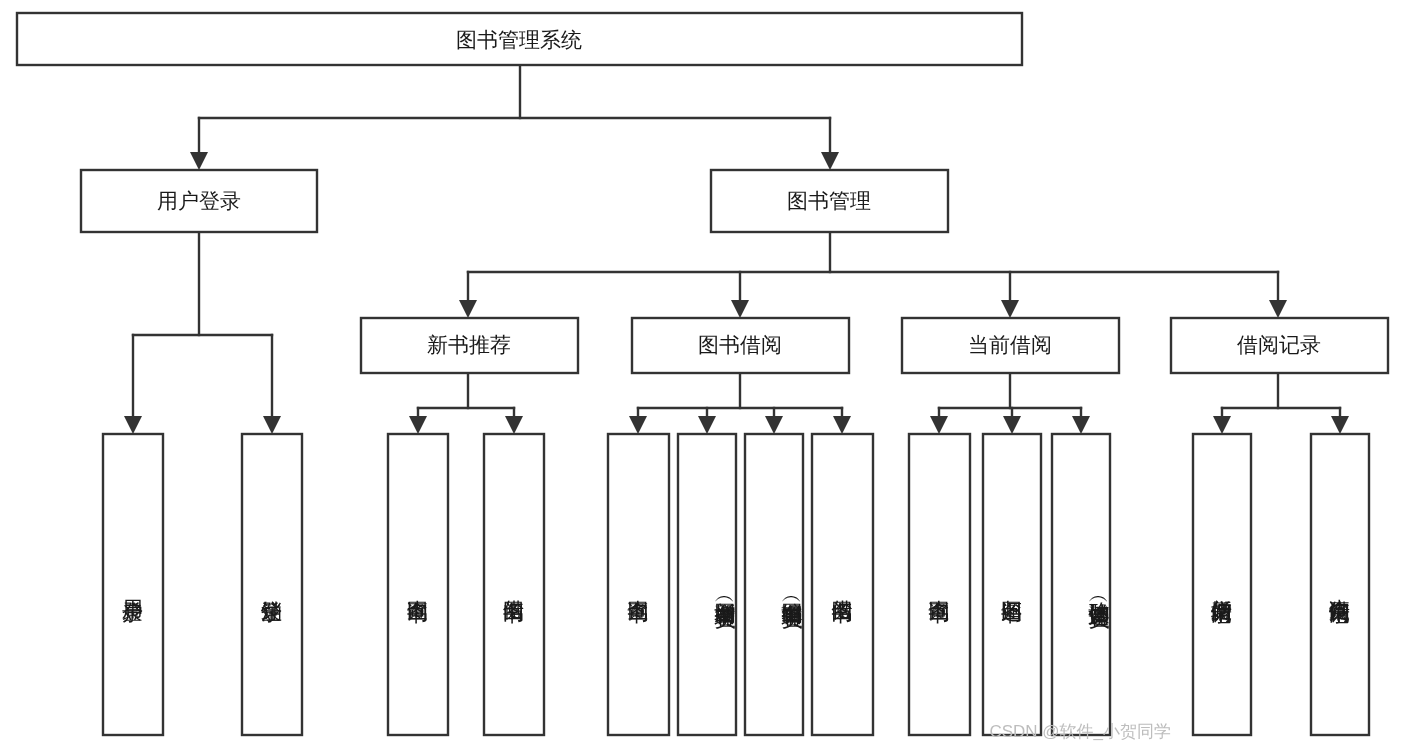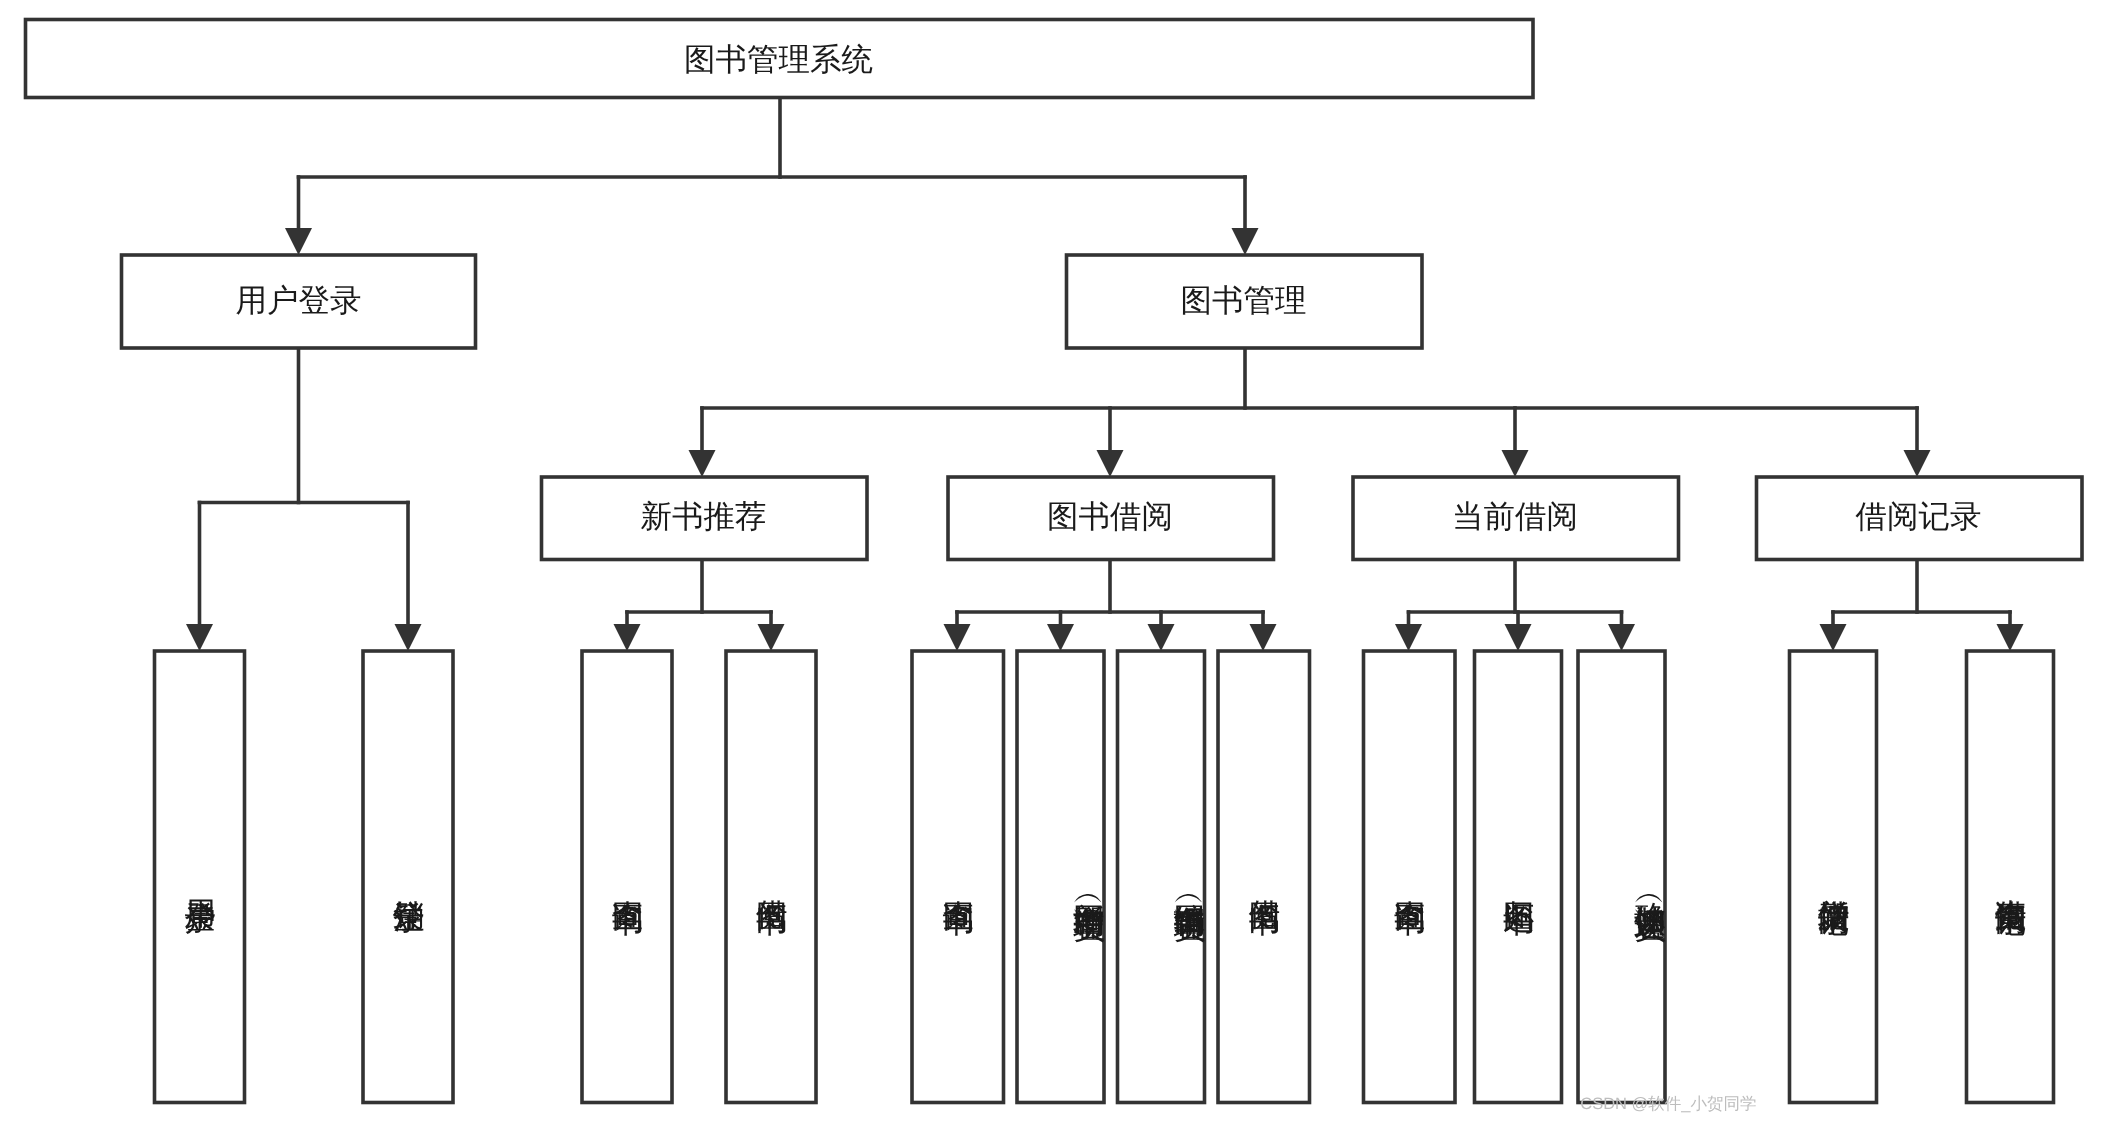--- a/index.html
+++ b/index.html
@@ -63,21 +63,21 @@
     justify-content: center;
     text-align: center;
     white-space: nowrap;
     pointer-events: none;
   }
   .watermark {
     position: absolute;
     right: 8px;
     bottom: 4px;
     font-family: "Liberation Sans", "DejaVu Sans", sans-serif;
-    font-size: 11px;
+    font-size: 17px;
     color: #bdbdbd;
     white-space: nowrap;
   }
 </style>
 </head>
 <body>
 
 <div id="diagram-root">
 
   <svg id="tree-svg" viewBox="0 0 1405 747">

